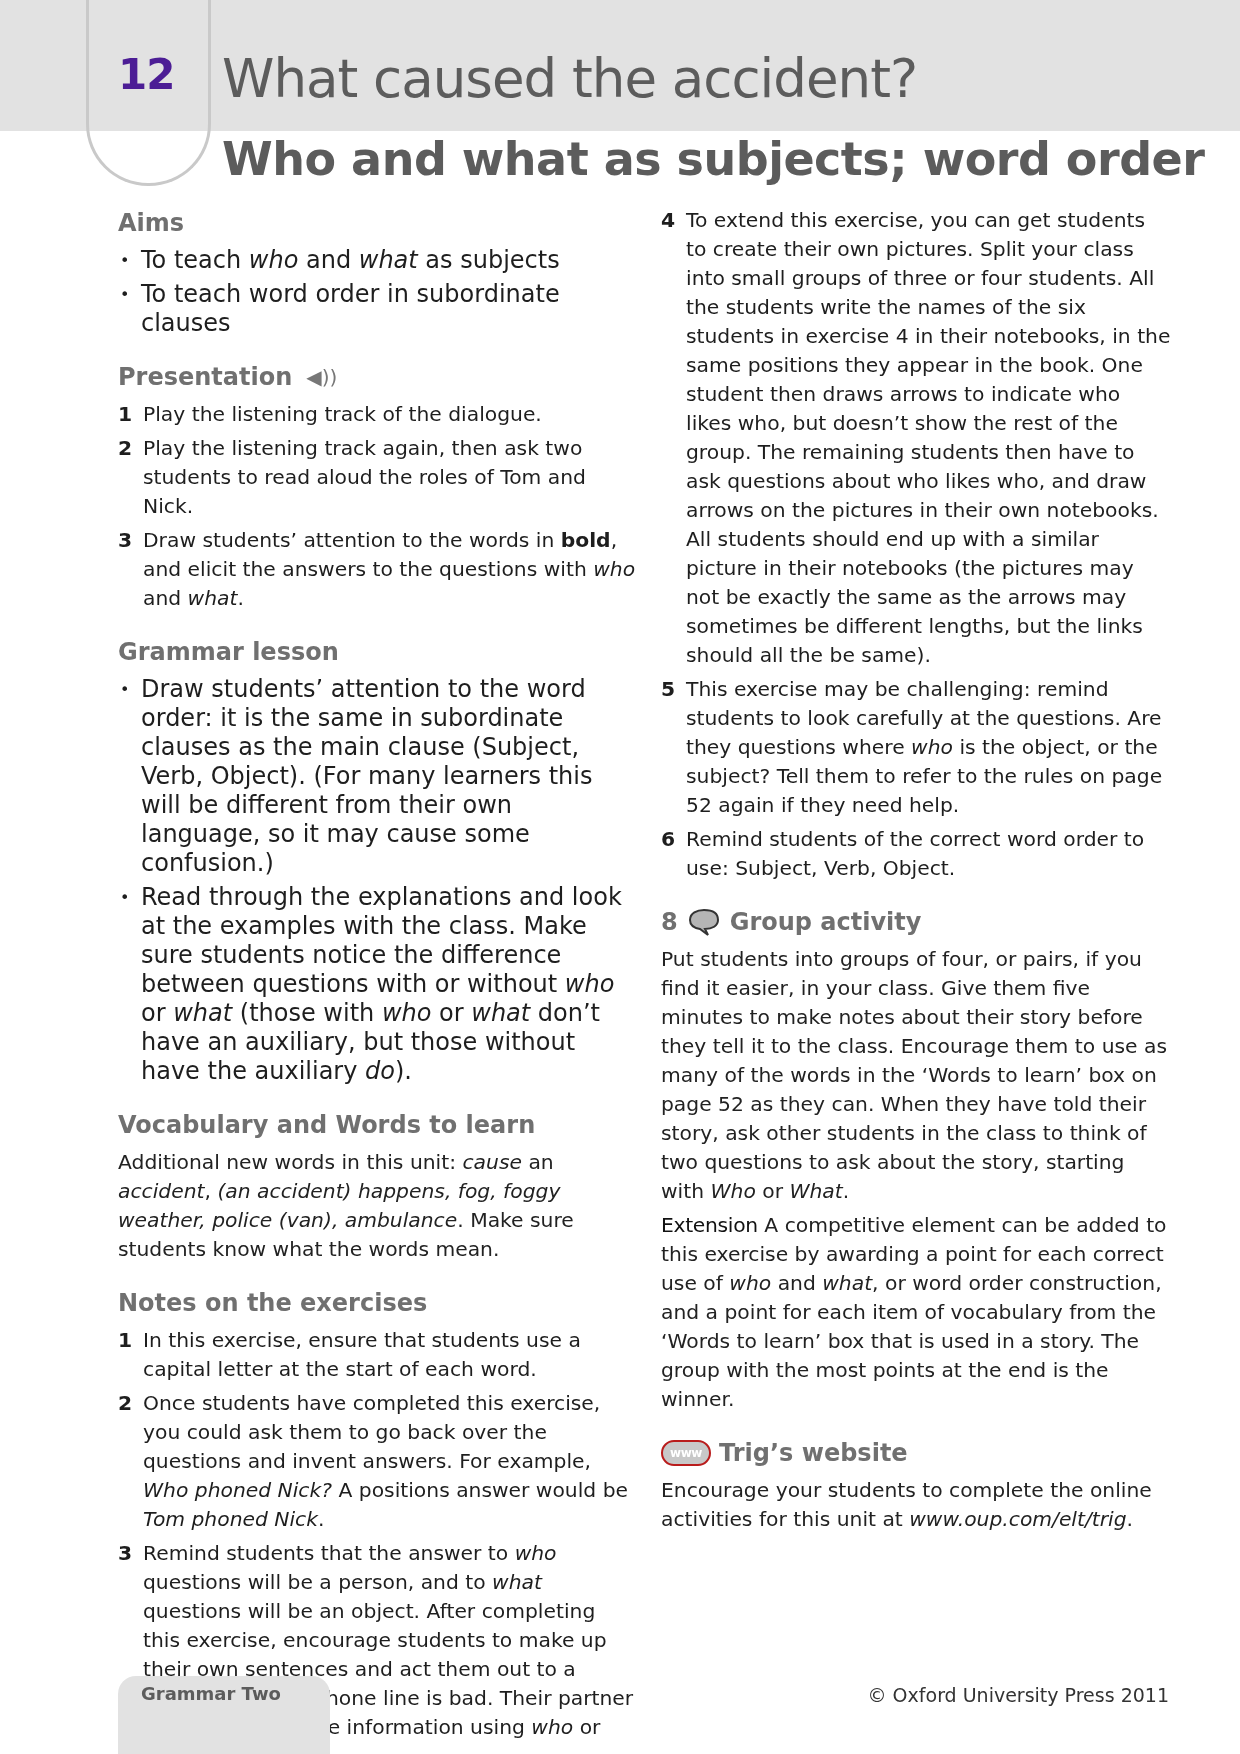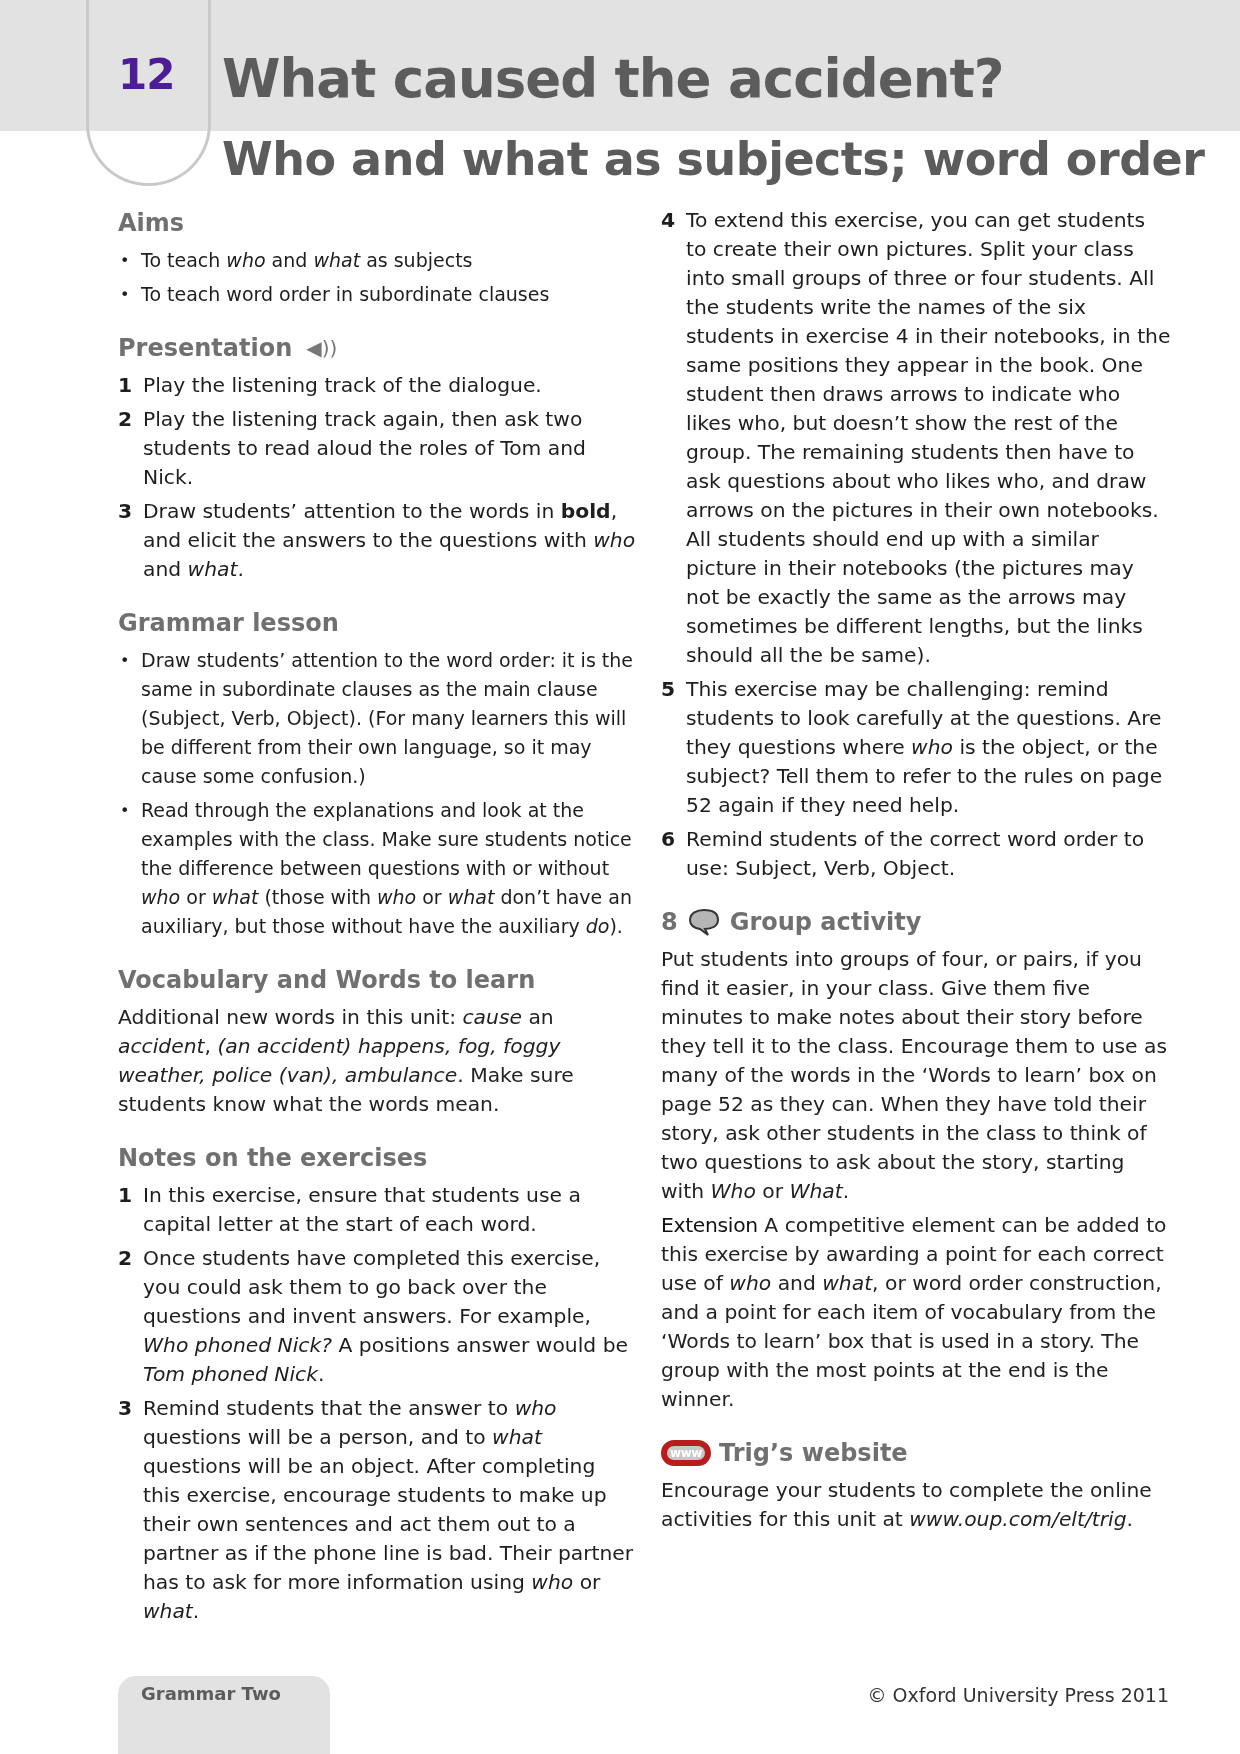--- a/index.html
+++ b/index.html
@@ -9,21 +9,21 @@
   .header-band { position: absolute; left: 0; top: 0; width: 1240px; height: 131px; background: #e2e2e2; }
   .tab-loop {
     position: absolute; left: 86px; top: -40px; width: 125px; height: 226px;
     border: 3px solid #c9c9c9; border-top: none; border-radius: 0 0 62px 62px;
   }
   .unit-number {
     position: absolute; left: 118px; top: 50px; font-size: 42px; font-weight: bold; color: #4c1d95;
     font-family: "DejaVu Sans", sans-serif; letter-spacing: -1px;
   }
   .page-title {
-    position: absolute; left: 222px; top: 48px; font-size: 53px; font-weight: bold; color: #5c5c5c;
+    position: absolute; left: 222px; top: 48px; font-size: 53px; font-weight: normal; color: #5c5c5c;
     letter-spacing: -1px; white-space: nowrap;
   }
   .page-subtitle {
     position: absolute; left: 222px; top: 132px; font-size: 46px; color: #5c5c5c; white-space: nowrap; letter-spacing: -0.5px;
   }
   .page-subtitle b { font-weight: bold; }
 
   .col { position: absolute; top: 206px; width: 520px; }
   .col-left { left: 118px; }
   .col-right { left: 661px; width: 510px; }
@@ -31,34 +31,34 @@
   .section-heading {
     font-size: 24px; font-weight: bold; color: #707070; margin: 0 0 6px 0; line-height: 34px;
     display: flex; align-items: center; gap: 8px; white-space: nowrap;
   }
   .section { margin-bottom: 22px; }
   .body-text { font-size: 20.3px; line-height: 29px; color: #222; }
   .body-text i { }
   .body-text b { font-weight: bold; }
 
   .bullet-list { list-style: none; }
-  .bullet-list li { position: relative; padding-left: 23px; font-size: 19px; line-height: 29px; margin-bottom: 5px; }
+  .bullet-list li { position: relative; padding-left: 23px; font-size: 24px; line-height: 29px; margin-bottom: 5px; }
   .bullet-list li::before { content: "•"; position: absolute; left: 2px; top: 0; font-size: 16px; }
 
   .num-list { list-style: none; }
   .num-list li { display: flex; font-size: 20.3px; line-height: 29px; margin-bottom: 5px; }
   .num-list .num { width: 25px; flex: 0 0 25px; font-weight: bold; }
   .num-list .txt { flex: 1; }
 
   .icon { display: inline-flex; align-items: center; justify-content: center; color: #777; }
   .speaker-icon { font-size: 20px; font-weight: normal; margin-left: 6px; }
   .speech-icon { width: 36px; height: 28px; }
   .worksheet-icon { width: 28px; height: 28px; }
   .www-icon {
-    width: 50px; height: 26px; border-radius: 13px; background: #c8c8c8; border: 6px solid #b91c1c;
+    width: 50px; height: 26px; border-radius: 13px; background: #c8c8c8; border: 2px solid #b91c1c;
     font-size: 12px; font-weight: bold; color: #fff; letter-spacing: -0.5px;
   }
 
   .footer-tab {
     position: absolute; left: 118px; top: 1676px; width: 212px; height: 90px; background: #e2e2e2;
     border-radius: 18px 18px 0 0;
   }
   .footer-label {
     position: absolute; left: 141px; top: 1683px; font-size: 18px; font-weight: bold; color: #5c5c5c;
   }

